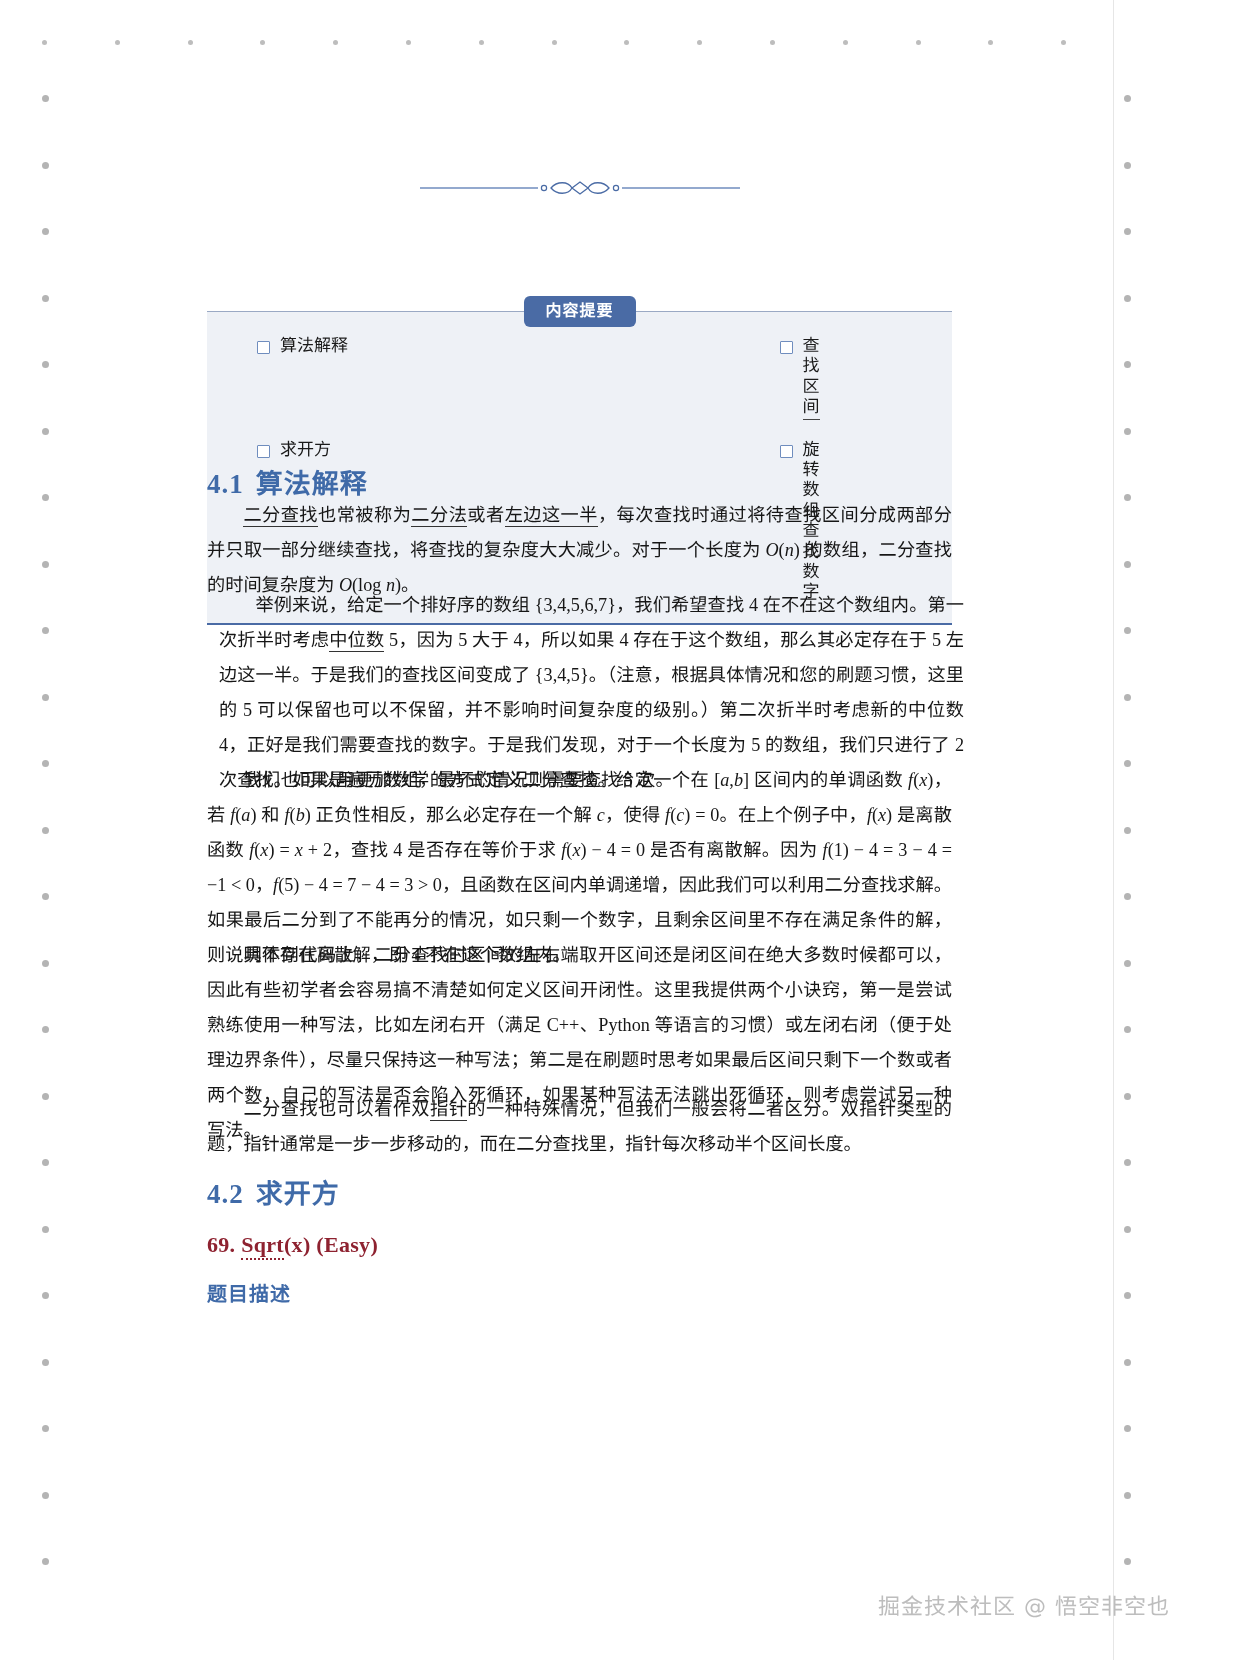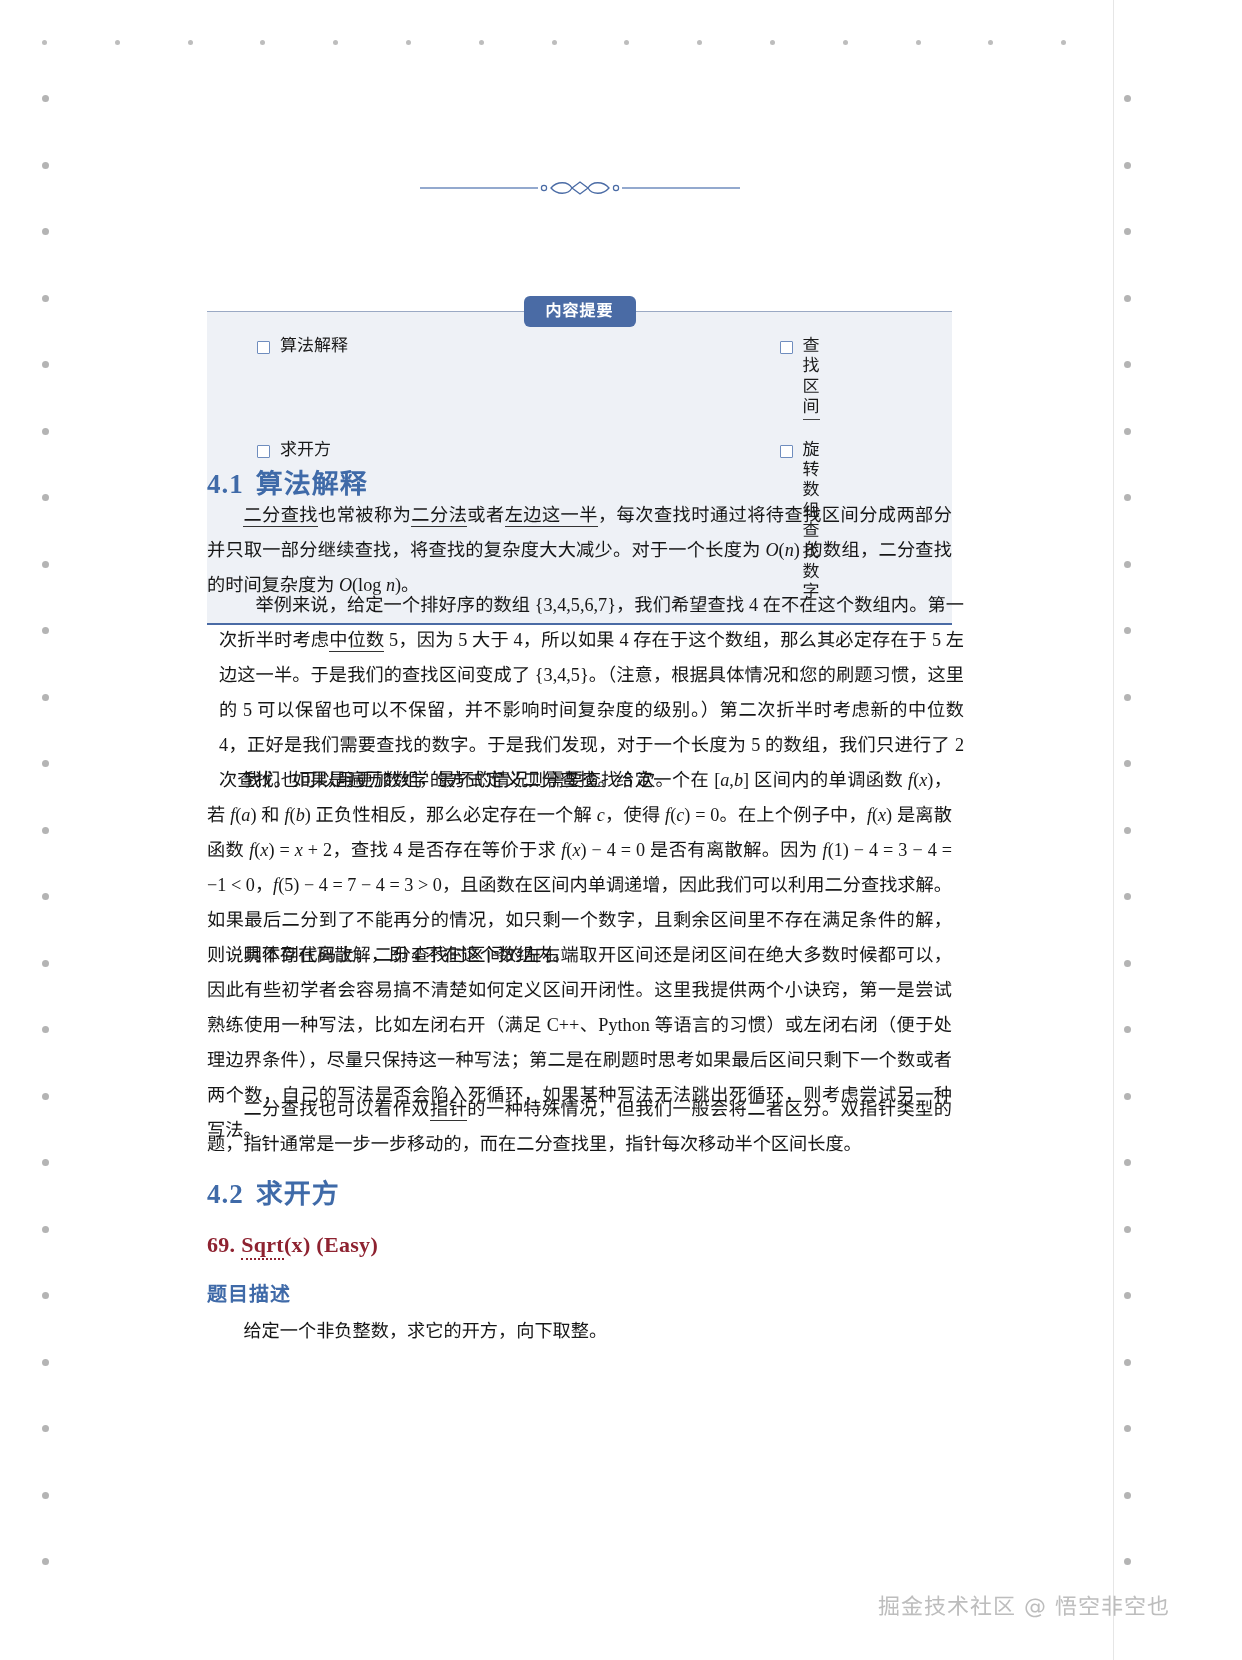--- a/index.html
+++ b/index.html
@@ -355,17 +355,16 @@
   <div class="col h-sec" style="top:1172px;">
     <span class="num">4.2</span><span>求开方</span>
   </div>
 
   <div class="col h-prob" style="top:1232px;">
     <span>69. </span><span class="dotted-ul-red">Sqrt</span><span>(x) (Easy)</span>
   </div>
 
   <div class="col h-sub" style="top:1278px;">题目描述</div>
 
-  <p class="col para" style="top:1314px;">给定一个非负整数，求它的开方，向下取整。</p>
 
 </div>
 
 <div class="watermark">掘金技术社区 @ 悟空非空也</div>
 
 </body></html>

